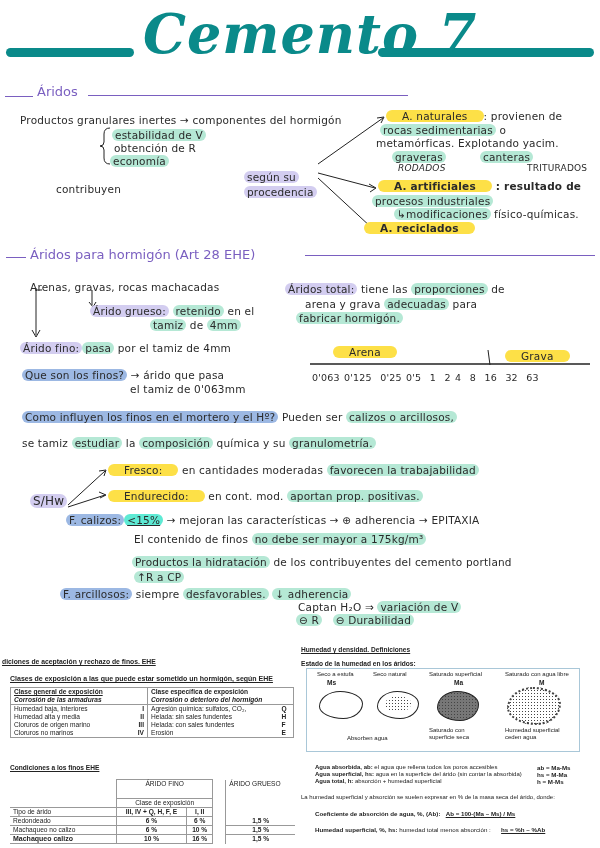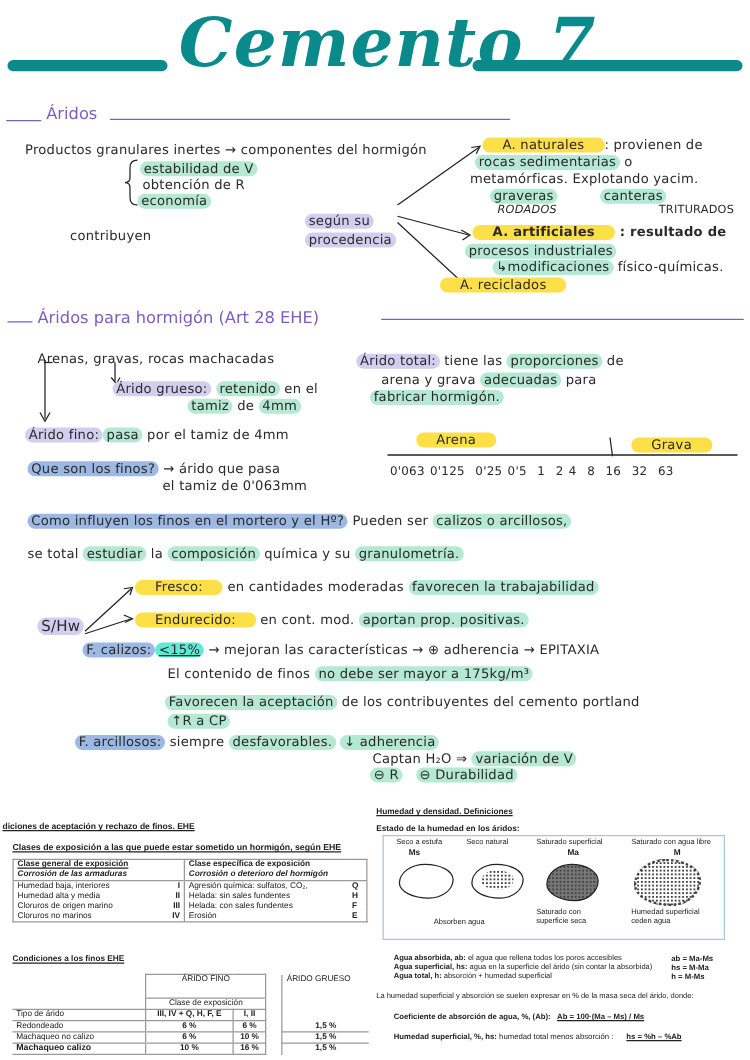--- a/index.html
+++ b/index.html
@@ -86,21 +86,21 @@
 <div class="abs hw" style="left:480px;top:151px;"><span class="hl-green">canteras</span></div>
 <div class="abs hw" style="left:490px;top:163px;font-size:9px;margin-left:37px;">TRITURADOS</div>
 
 <div class="abs hw" style="left:378px;top:180px;font-weight:bold;">
   <span class="hl-cyan">A. artificiales</span> <span>: resultado de</span>
 </div>
 <div class="abs hw" style="left:372px;top:195px;text-align:center;"><span class="hl-green">procesos industriales</span></div>
 <div class="abs hw" style="left:394px;top:208px;">
   <span class="hl-green">↳modificaciones</span> <span>físico-químicas.</span>
 </div>
-<div class="abs hw" style="left:352px;top:222px;"><span class="hl-cyan">A. reciclados</span></div>
+<div class="abs hw" style="left:364px;top:222px;font-weight:bold;"><span class="hl-cyan">A. reciclados</span></div>
 
 <div class="sec-line" style="left:6px;top:257px;width:20px;"></div>
 <div class="sec-title" style="left:30px;top:247px;">Áridos para hormigón  (Art 28 EHE)</div>
 <div class="sec-line" style="left:305px;top:255px;width:290px;"></div>
 
 <div class="abs hw" style="left:30px;top:281px;">Arenas, gravas, rocas machacadas</div>
 <div class="abs hw" style="left:90px;top:305px;">
   <span class="hl-lav">Árido grueso:</span> <span class="hl-green">retenido</span> <span>en el</span>
 </div>
 <div class="abs hw" style="left:150px;top:319px;">
@@ -109,55 +109,55 @@
 <div class="abs hw" style="left:20px;top:342px;">
   <span class="hl-lav">Árido fino:</span><span class="hl-green">pasa</span> <span>por el tamiz de 4mm</span>
 </div>
 
 <div class="abs hw" style="left:22px;top:369px;">
   <span class="hl-blue">Que son los finos?</span> <span>→ árido que pasa</span>
 </div>
 <div class="abs hw" style="left:130px;top:383px;">el tamiz de 0'063mm</div>
 
 <div class="abs hw" style="left:285px;top:283px;">
-  <span class="hl-lav">Árido total:</span> <span>tiene las</span> <span class="hl-green">proporciones</span> <span>de</span>
+  <span class="hl-lav">Áridos total:</span> <span>tiene las</span> <span class="hl-green">proporciones</span> <span>de</span>
 </div>
 <div class="abs hw" style="left:305px;top:298px;">
   <span>arena y grava</span> <span class="hl-green">adecuadas</span> <span>para</span>
 </div>
 <div class="abs hw" style="left:296px;top:312px;"><span class="hl-green">fabricar hormigón.</span></div>
 
 <div class="abs hw" style="left:333px;top:346px;"><span class="hl-cyan">Arena</span></div>
 <div class="abs hw" style="left:505px;top:350px;"><span class="hl-cyan">Grava</span></div>
 <div class="abs hw" style="left:312px;top:372px;font-size:9.5px;word-spacing:1px;">
   <span>0'063</span>&nbsp;<span>0'125</span>&nbsp;&nbsp;<span>0'25</span>&nbsp;<span>0'5</span>&nbsp;&nbsp;<span>1</span>&nbsp;&nbsp;<span>2</span>&nbsp;<span>4</span>&nbsp;&nbsp;<span>8</span>&nbsp;&nbsp;<span>16</span>&nbsp;&nbsp;<span>32</span>&nbsp;&nbsp;<span>63</span>
 </div>
 
 <div class="abs hw" style="left:22px;top:411px;">
   <span class="hl-blue">Como influyen los finos en el mortero y el Hº?</span> <span>Pueden ser</span> <span class="hl-green">calizos o arcillosos,</span>
 </div>
 <div class="abs hw" style="left:22px;top:437px;">
-  <span>se total</span> <span class="hl-green">estudiar</span> <span>la</span> <span class="hl-green">composición</span> <span>química y su</span> <span class="hl-green">granulometría.</span>
+  <span>se tamiz</span> <span class="hl-green">estudiar</span> <span>la</span> <span class="hl-green">composición</span> <span>química y su</span> <span class="hl-green">granulometría.</span>
 </div>
 
 <div class="abs hw" style="left:30px;top:494px;font-size:12px;"><span class="hl-lav">S/Hw</span></div>
 <div class="abs hw" style="left:108px;top:464px;">
   <span class="hl-cyan">Fresco:</span> <span>en cantidades moderadas</span> <span class="hl-green">favorecen la trabajabilidad</span>
 </div>
 <div class="abs hw" style="left:108px;top:490px;">
   <span class="hl-cyan">Endurecido:</span> <span>en cont. mod.</span> <span class="hl-green">aportan prop. positivas.</span>
 </div>
 <div class="abs hw" style="left:66px;top:514px;">
   <span class="hl-blue">F. calizos:</span><span class="hl-teal">&lt;15%</span> <span>→ mejoran las características → ⊕ adherencia → EPITAXIA</span>
 </div>
 <div class="abs hw" style="left:134px;top:533px;">
   <span>El contenido de finos</span> <span class="hl-green">no debe ser mayor a 175kg/m³</span>
 </div>
 <div class="abs hw" style="left:132px;top:556px;">
-  <span class="hl-green">Favorecen la aceptación</span> <span>de los contribuyentes del cemento portland</span>
+  <span class="hl-green">Productos la hidratación</span> <span>de los contribuyentes del cemento portland</span>
 </div>
 <div class="abs hw" style="left:134px;top:571px;"><span class="hl-green">↑R a CP</span></div>
 <div class="abs hw" style="left:60px;top:588px;">
   <span class="hl-blue">F. arcillosos:</span> <span>siempre</span> <span class="hl-green">desfavorables.</span> <span class="hl-green">↓ adherencia</span>
 </div>
 <div class="abs hw" style="left:298px;top:601px;">
   <span>Captan H₂O ⇒</span> <span class="hl-green">variación de V</span>
 </div>
 <div class="abs hw" style="left:296px;top:614px;">
   <span class="hl-green">⊖ R</span>&nbsp;&nbsp;&nbsp;<span class="hl-green">⊖ Durabilidad</span>

